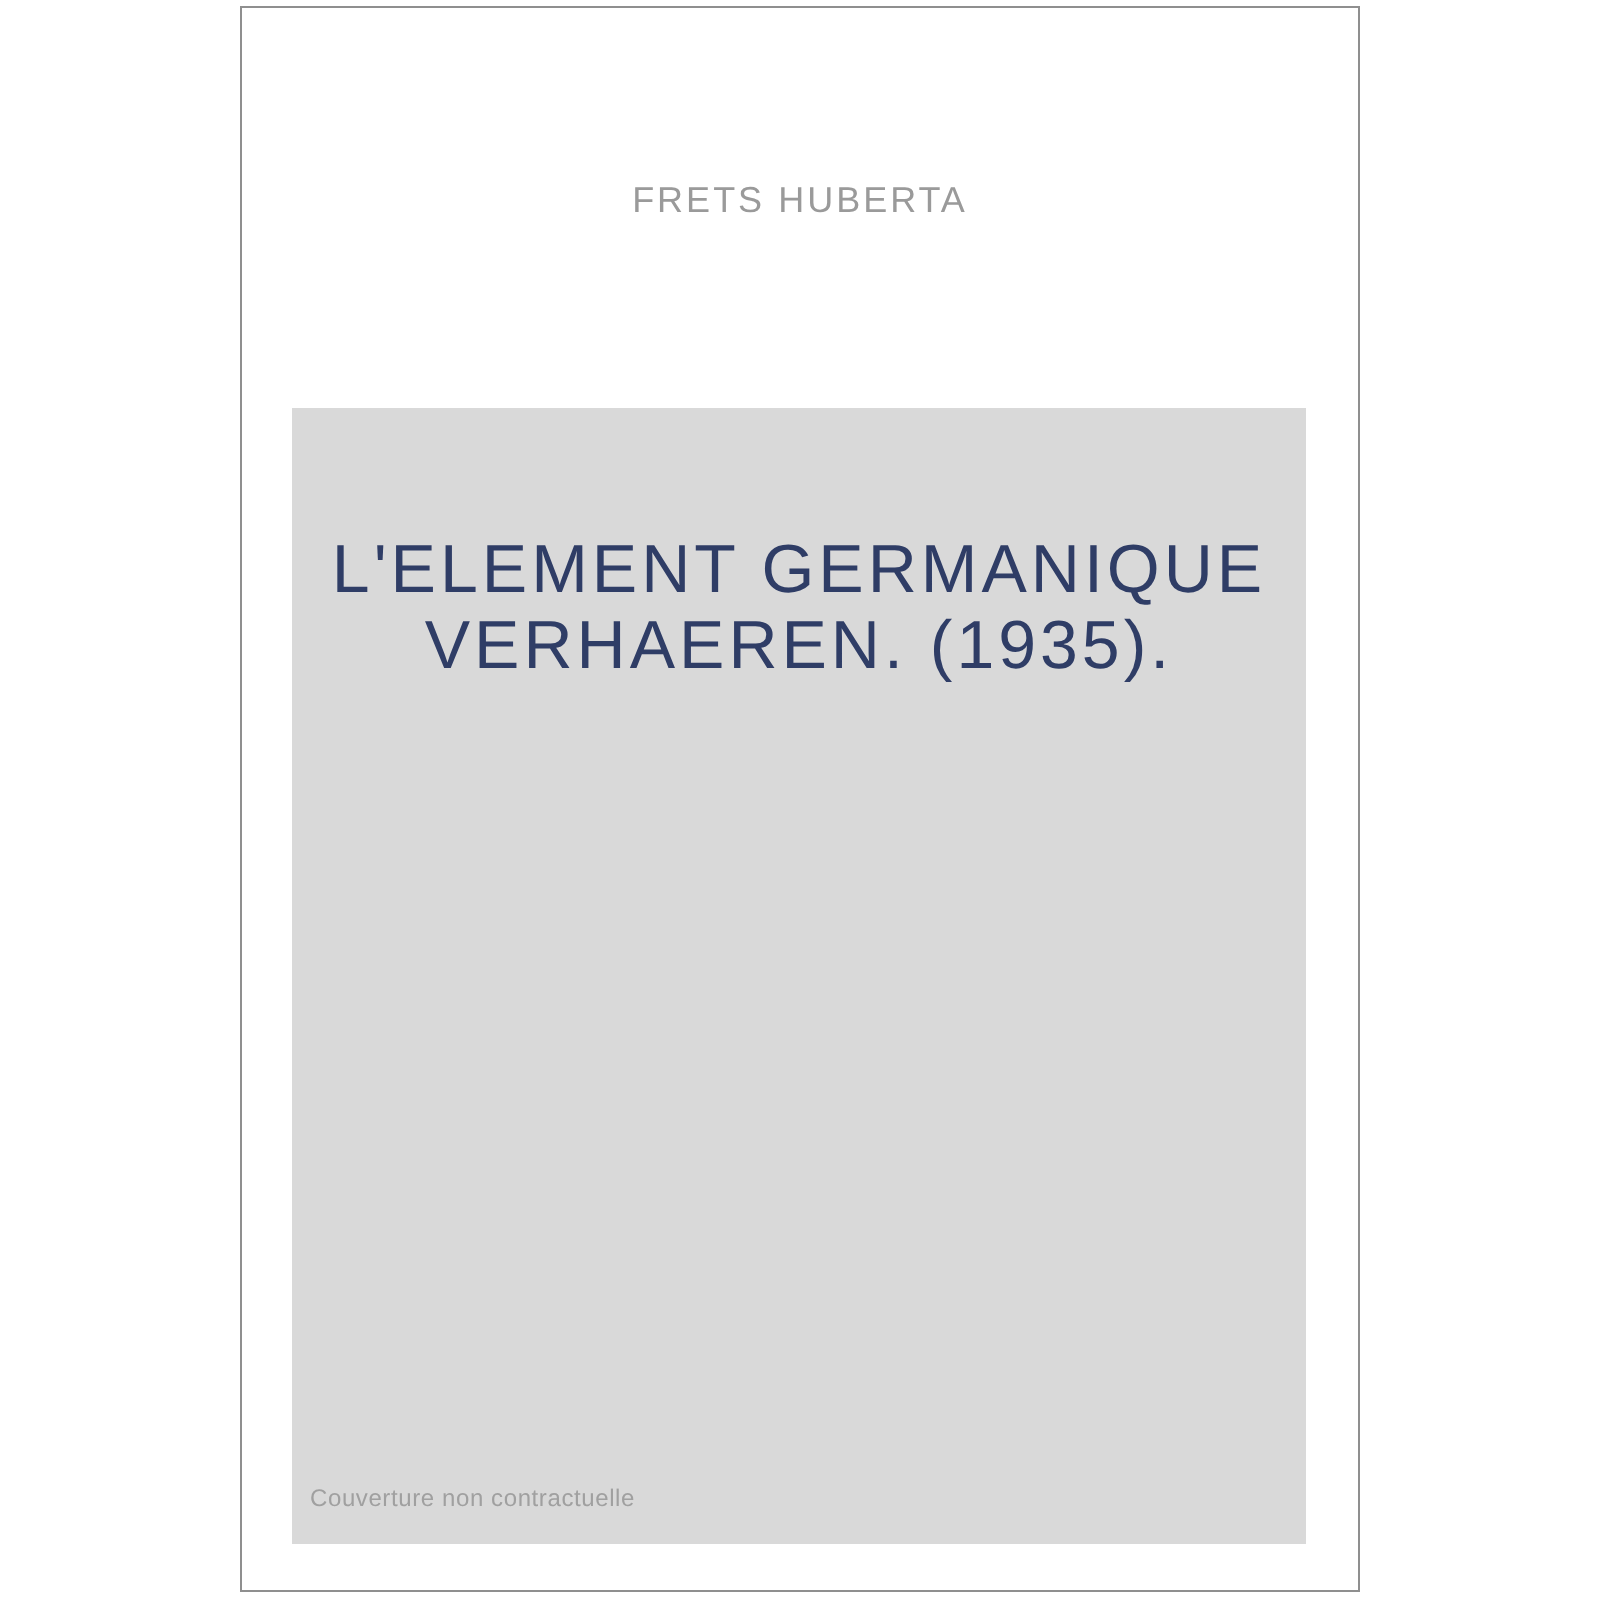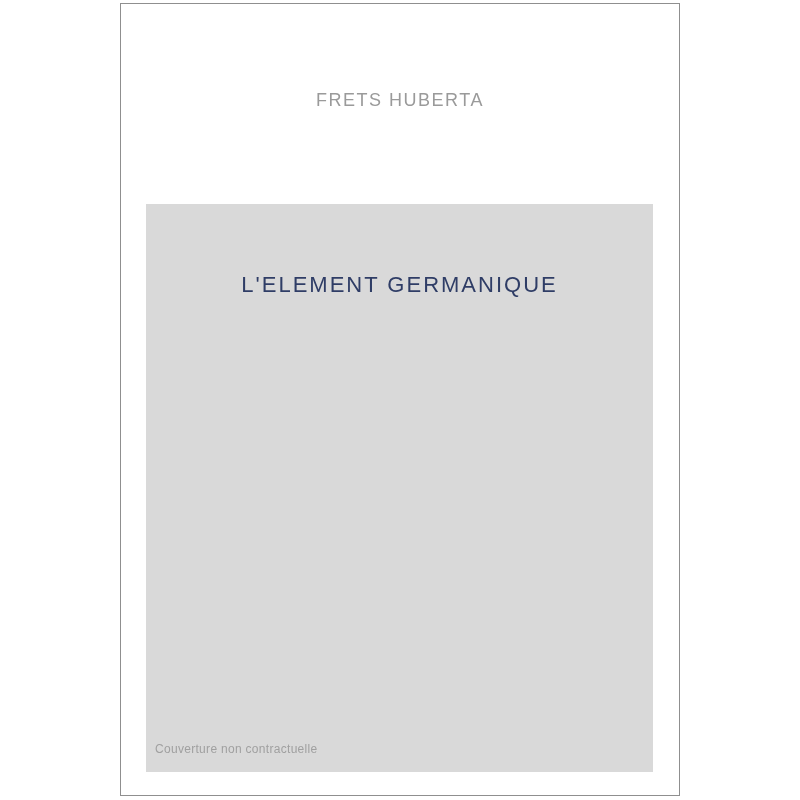--- a/index.html
+++ b/index.html
@@ -51,21 +51,21 @@
     height: 568px;
     background: var(--placeholder-bg, #d9d9d9);
   }
 
   .title-block {
     position: absolute;
     top: 62px;
     left: 0;
     width: 100%;
     text-align: center;
-    font-size: 22px;
+    font-size: 34px;
     font-weight: 300;
     line-height: 38px;
     letter-spacing: 2px;
     color: var(--title-text, #2f3d66);
   }
 
   .title-line {
     white-space: nowrap;
   }
 
@@ -85,19 +85,20 @@
 
 <div class="canvas">
   <div class="book-page">
 
     <div class="author">FRETS HUBERTA</div>
 
     <div class="placeholder-box">
 
       <div class="title-block">
         <div class="title-line">L'ELEMENT GERMANIQUE</div>
+        <div class="title-line">VERHAEREN. (1935).</div>
       </div>
 
       <div class="disclaimer">Couverture non contractuelle</div>
     </div>
 
   </div>
 </div>
 
 </body></html>

